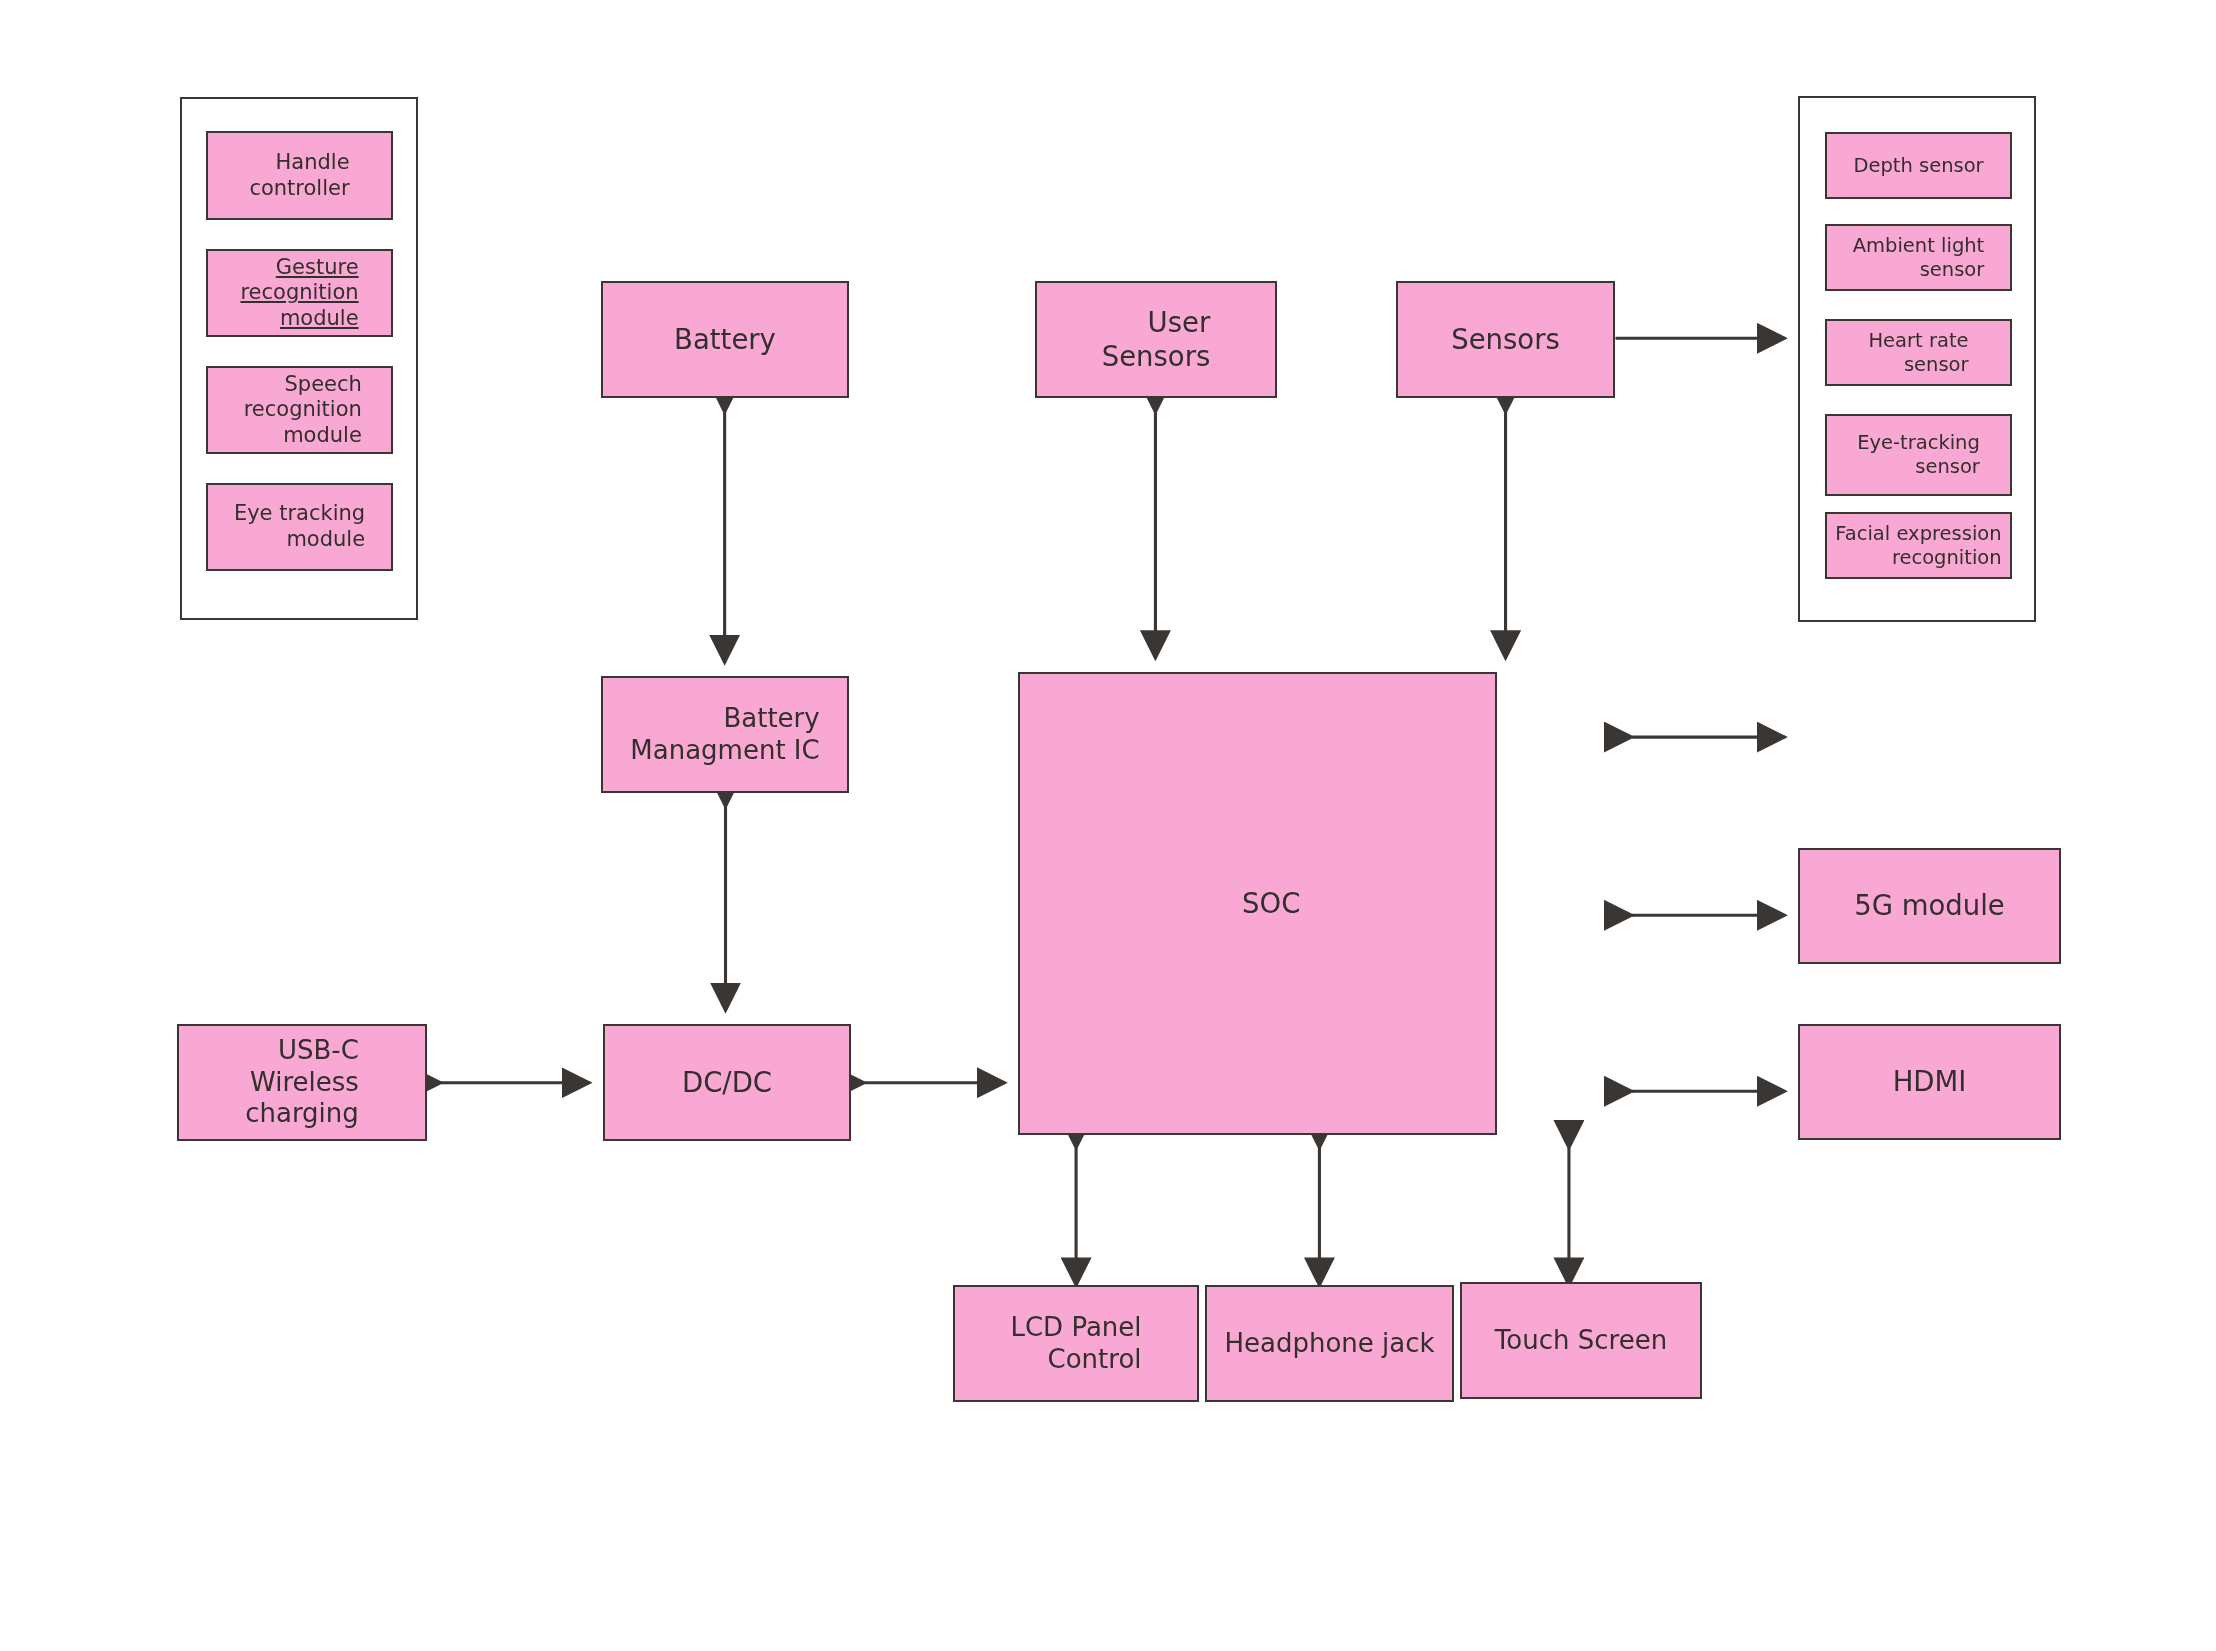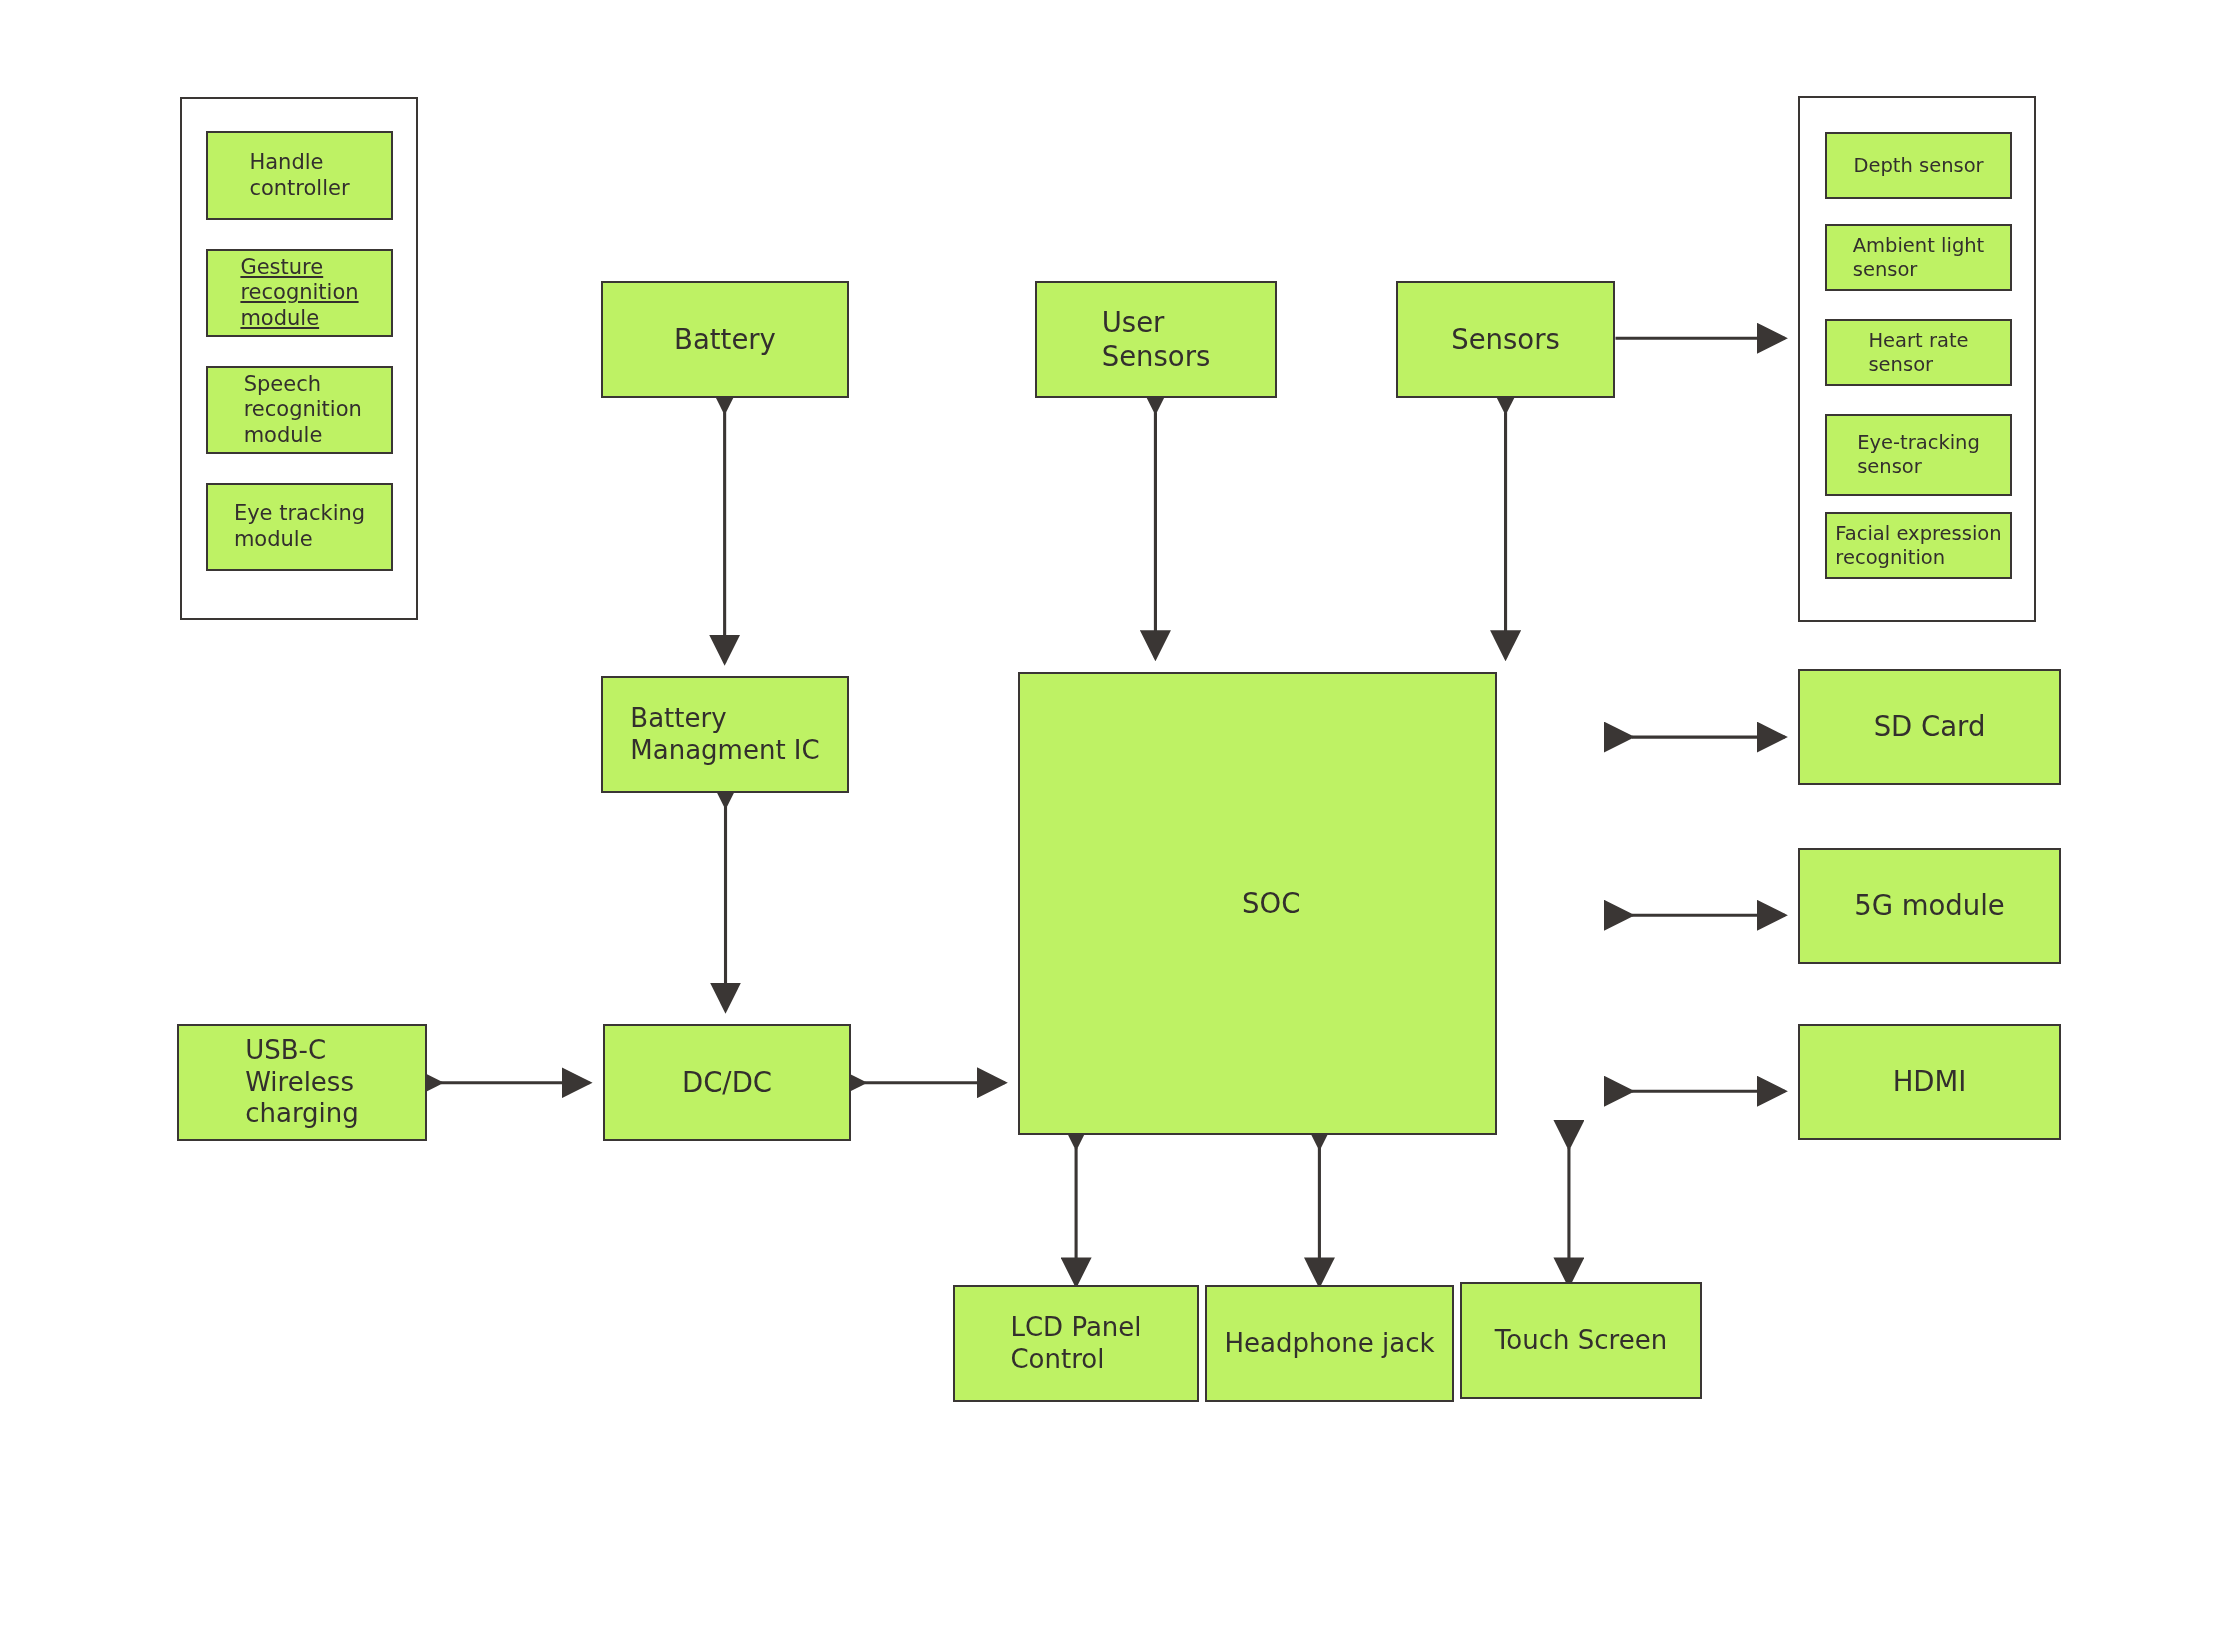--- a/index.html
+++ b/index.html
@@ -12,25 +12,25 @@
     width: 2216px;
     height: 1651px;
     background: #ffffff;
     font-family: "DejaVu Sans", sans-serif;
     overflow: hidden;
   }
   .box {
     position: absolute;
     box-sizing: border-box;
     border: 2.7px solid #3a3634;
-    background: #bef264;
+    background: #f9a8d4;
     display: flex;
     align-items: center;
     justify-content: center;
-    text-align: left;
+    text-align: right;
     color: #332f2d;
     line-height: 1.22;
     padding: 1.8px 3.5px;
   }
   .panel {
     position: absolute;
     box-sizing: border-box;
     border: 2.7px solid #3a3634;
     background: #ffffff;
   }
@@ -132,21 +132,20 @@
 
   <div class="box fs-mid" style="left:601px; top:676px; width:248px; height:117px; white-space:pre-line;">Battery
 Managment IC</div>
 
   <div class="box fs-big" style="left:603px; top:1024px; width:248px; height:117px; white-space:pre-line;">DC/DC</div>
 
   <div class="box fs-mid" style="left:177px; top:1024px; width:250px; height:117px; white-space:pre-line;">USB-C
 Wireless
 charging</div>
 
-  <div class="box fs-big" style="left:1798px; top:669px; width:263px; height:116px; white-space:pre-line;">SD Card</div>
 
   <div class="box fs-big" style="left:1798px; top:848px; width:263px; height:116px; white-space:pre-line;">5G module</div>
 
   <div class="box fs-big" style="left:1798px; top:1024px; width:263px; height:116px; white-space:pre-line;">HDMI</div>
 
   <div class="box fs-mid" style="left:953px; top:1285px; width:246px; height:117px; white-space:pre-line;">LCD Panel
 Control</div>
 
   <div class="box fs-mid" style="left:1205px; top:1285px; width:249px; height:117px; white-space:pre-line;">Headphone jack</div>
 

